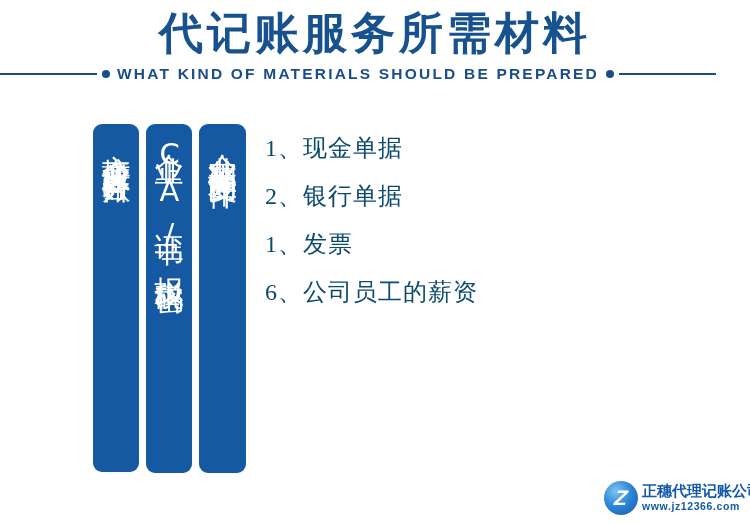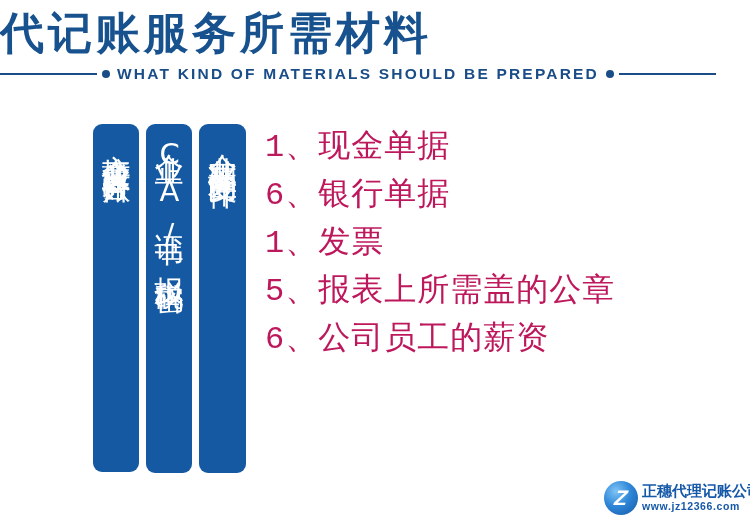--- a/index.html
+++ b/index.html
@@ -28,20 +28,21 @@
     top: 0;
     left: 0;
     width: 750px;
     height: 100px;
   }
   .main-title {
     position: absolute;
     top: 7px;
     left: 0;
     width: 750px;
+    text-align: center;
     font-size: 44px;
     line-height: 52px;
     font-weight: bold;
     color: #17528f;
     letter-spacing: 4px;
     font-family: "DejaVu Sans", "Liberation Sans", sans-serif;
     white-space: nowrap;
   }
 
   .subtitle-row {
@@ -108,25 +109,25 @@
   #pill-3 { left: 199px; top: 124px; width: 47px; height: 349px; }
 
   
   .list {
     position: absolute;
     left: 265px;
     top: 124px;
     width: 470px;
   }
   .list-item {
-    font-size: 32px;
+    font-size: 24px;
     line-height: 48px;
     height: 48px;
-    color: #be185d;
-    font-family: Liberation Mono, monospace;
+    color: #0c4a6e;
+    font-family: Liberation Serif, serif;
     white-space: nowrap;
     letter-spacing: 1px;
   }
 
   
   .logo {
     position: absolute;
     left: 604px;
     top: 479px;
     width: 140px;
@@ -205,23 +206,22 @@
   <div class="pill" id="pill-2">
     <div class="vtext">企业CA证书/报税密码</div>
   </div>
 
   <div class="pill" id="pill-3">
     <div class="vtext">企业基础证件的复印件</div>
   </div>
 
   <div class="list">
     <div class="list-item">1、现金单据</div>
-    <div class="list-item">6、银行单据</div>
+    <div class="list-item">2、银行单据</div>
     <div class="list-item">1、发票</div>
-    <div class="list-item">5、报表上所需盖的公章</div>
     <div class="list-item">6、公司员工的薪资</div>
   </div>
 
   <div class="logo">
     <div class="logo-mark">
       <span class="zed">Z</span>
     </div>
     <div class="logo-words">
       <div class="logo-cn">正穗代理记账公司</div>
       <div class="logo-url">www.jz12366.com</div>

